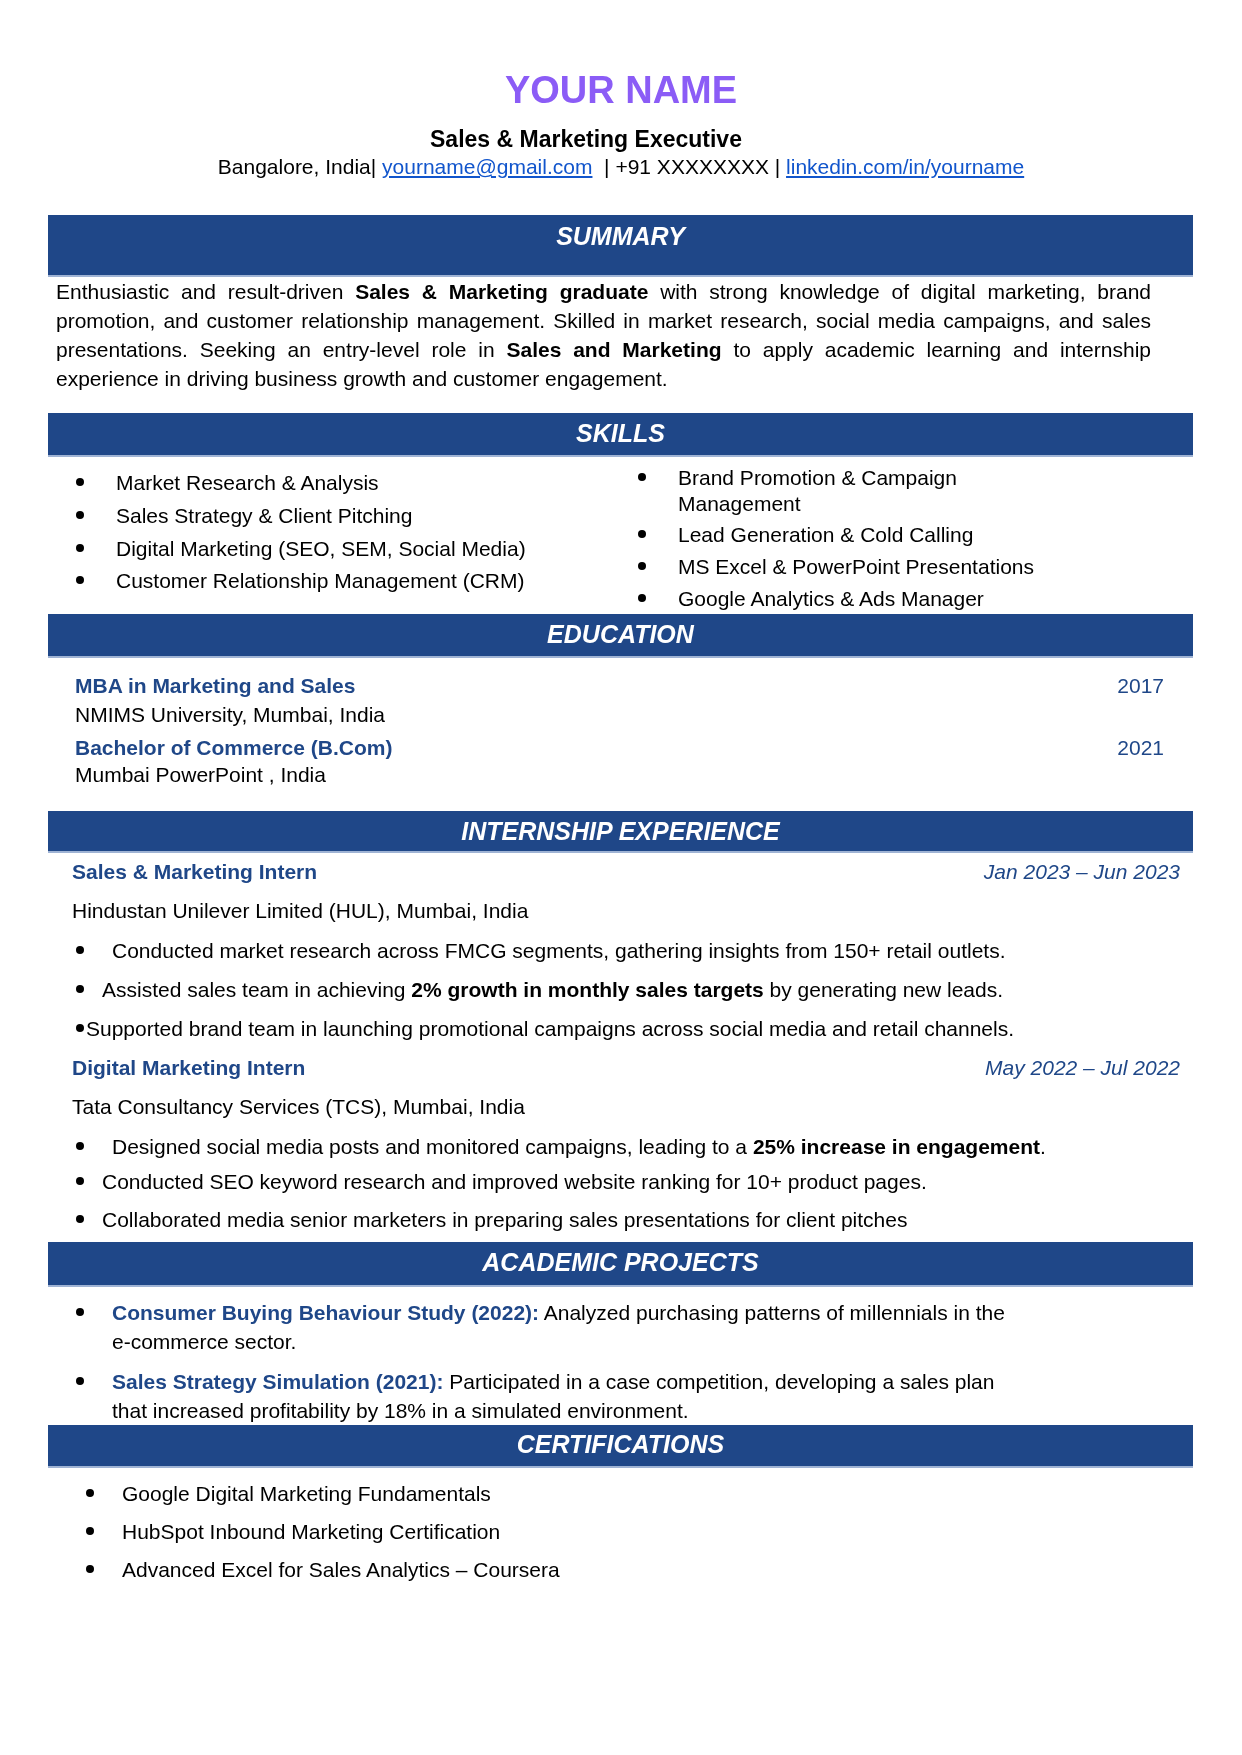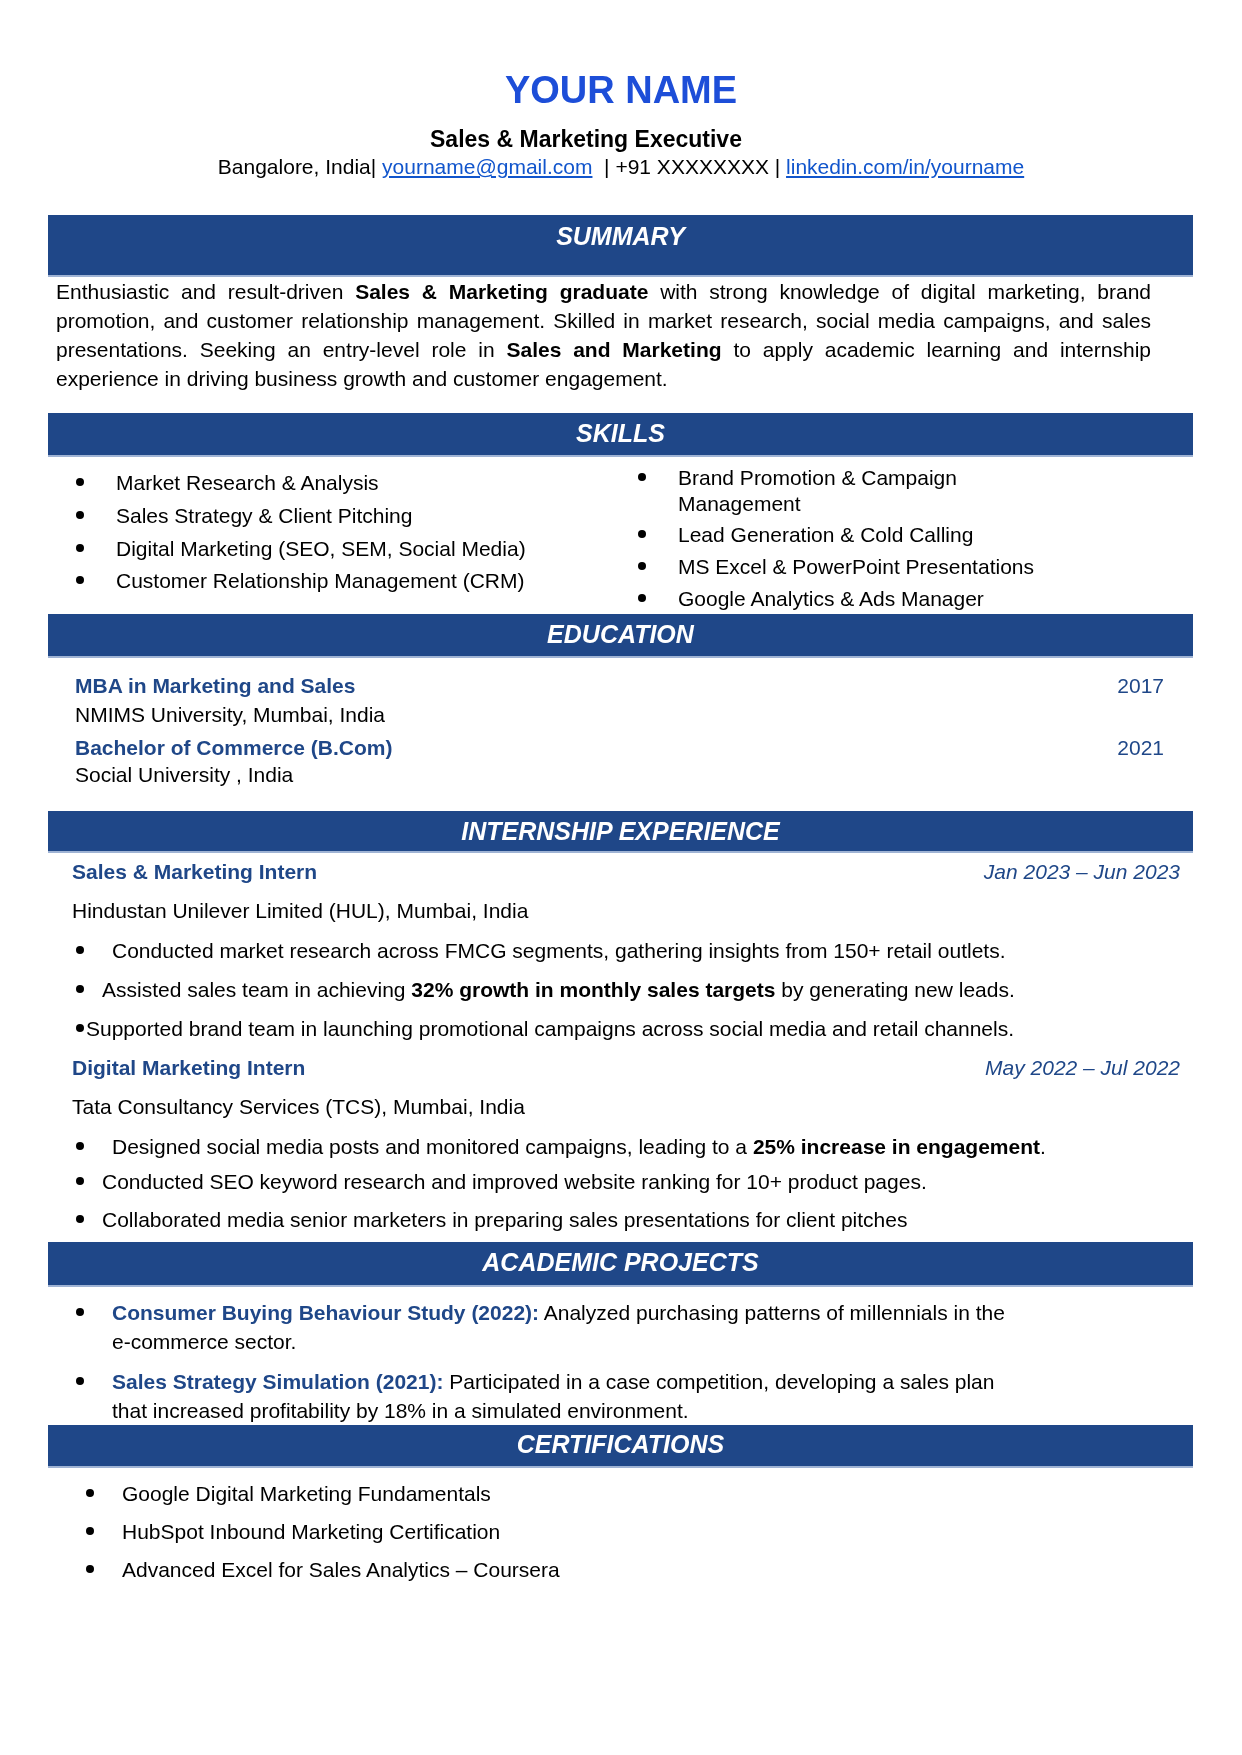--- a/index.html
+++ b/index.html
@@ -1,18 +1,18 @@
 <!DOCTYPE html>
 <html><head>
 <meta charset="utf-8">
 <style>
   html, body { margin: 0; padding: 0; background: #ffffff; }
   body { width: 1242px; height: 1755px; position: relative; font-family: "Liberation Sans", sans-serif; color: #000; overflow: hidden; }
   .abs { position: absolute; }
-  .name { left: 0; width: 1242px; top: 68px; text-align: center; font-size: 38px; font-weight: bold; color: #1d4ed8; line-height: 44px; }
+  .name { left: 0; width: 1242px; top: 68px; text-align: center; font-size: 38px; font-weight: bold; color: #8b5cf6; line-height: 44px; }
   .title { left: 0; width: 1172px; top: 125px; text-align: center; font-size: 23px; font-weight: bold; line-height: 28px; }
   .contact { left: 0; width: 1242px; top: 154px; text-align: center; font-size: 21px; line-height: 26px; white-space: pre; }
   .contact a { color: #1155cc; text-decoration: underline; }
   .band { left: 48px; width: 1145px; background: #1f4788; color: #fff; font-style: italic; font-weight: bold; font-size: 25px; text-align: center; border-bottom: 2px solid #9fb3d4; box-sizing: border-box; }
   .band span { display: inline-block; }
   .para { left: 56px; width: 1095px; top: 277px; font-size: 21px; line-height: 29px; text-align: justify; }
   .bul { font-size: 21px; line-height: 28px; white-space: nowrap; }
   .dot { display: inline-block; width: 8px; height: 8px; border-radius: 50%; background: #000; vertical-align: middle; position: relative; top: -2px; }
   .blue-b { color: #1f4788; font-weight: bold; }
   .blue-i { color: #1f4788; font-style: italic; }
@@ -39,28 +39,28 @@
 <div class="abs bul" style="left:638px;top:521px;"><span class="dot"></span><span style="margin-left:32px">Lead Generation &amp; Cold Calling</span></div>
 <div class="abs bul" style="left:638px;top:553px;"><span class="dot"></span><span style="margin-left:32px">MS Excel &amp; PowerPoint Presentations</span></div>
 <div class="abs bul" style="left:638px;top:585px;"><span class="dot"></span><span style="margin-left:32px">Google Analytics &amp; Ads Manager</span></div>
 
 <div class="abs band" style="top:614px;height:44px;line-height:40px;"><span>EDUCATION</span></div>
 <div class="abs row blue-b" style="left:75px;top:673px;">MBA in Marketing and Sales</div>
 <div class="abs row" style="right:78px;top:673px;color:#1f4788;">2017</div>
 <div class="abs row" style="left:75px;top:702px;">NMIMS University, Mumbai, India</div>
 <div class="abs row blue-b" style="left:75px;top:735px;">Bachelor of Commerce (B.Com)</div>
 <div class="abs row" style="right:78px;top:735px;color:#1f4788;">2021</div>
-<div class="abs row" style="left:75px;top:762px;">Social University , India</div>
+<div class="abs row" style="left:75px;top:762px;">Mumbai PowerPoint , India</div>
 
 <div class="abs band" style="top:811px;height:42px;line-height:40px;"><span>INTERNSHIP EXPERIENCE</span></div>
 <div class="abs row blue-b" style="left:72px;top:859px;">Sales &amp; Marketing Intern</div>
 <div class="abs row blue-i" style="right:62px;top:859px;">Jan 2023 – Jun 2023</div>
 <div class="abs row" style="left:72px;top:898px;">Hindustan Unilever Limited (HUL), Mumbai, India</div>
 <div class="abs bul" style="left:76px;top:937px;"><span class="dot"></span><span style="margin-left:28px">Conducted market research across FMCG segments, gathering insights from 150+ retail outlets.</span></div>
-<div class="abs bul" style="left:76px;top:976px;"><span class="dot"></span><span style="margin-left:18px">Assisted sales team in achieving </span><b>32% growth in monthly sales targets</b><span> by generating new leads.</span></div>
+<div class="abs bul" style="left:76px;top:976px;"><span class="dot"></span><span style="margin-left:18px">Assisted sales team in achieving </span><b>2% growth in monthly sales targets</b><span> by generating new leads.</span></div>
 <div class="abs bul" style="left:76px;top:1015px;"><span class="dot"></span><span style="margin-left:2px">Supported brand team in launching promotional campaigns across social media and retail channels.</span></div>
 
 <div class="abs row blue-b" style="left:72px;top:1055px;">Digital Marketing Intern</div>
 <div class="abs row blue-i" style="right:62px;top:1055px;">May 2022 – Jul 2022</div>
 <div class="abs row" style="left:72px;top:1094px;">Tata Consultancy Services (TCS), Mumbai, India</div>
 <div class="abs bul" style="left:76px;top:1133px;"><span class="dot"></span><span style="margin-left:28px">Designed social media posts and monitored campaigns, leading to a </span><b>25% increase in engagement</b><span>.</span></div>
 <div class="abs bul" style="left:76px;top:1168px;"><span class="dot"></span><span style="margin-left:18px">Conducted SEO keyword research and improved website ranking for 10+ product pages.</span></div>
 <div class="abs bul" style="left:76px;top:1206px;"><span class="dot"></span><span style="margin-left:18px">Collaborated media senior marketers in preparing sales presentations for client pitches</span></div>
 
 <div class="abs band" style="top:1242px;height:45px;line-height:40px;"><span>ACADEMIC PROJECTS</span></div>

